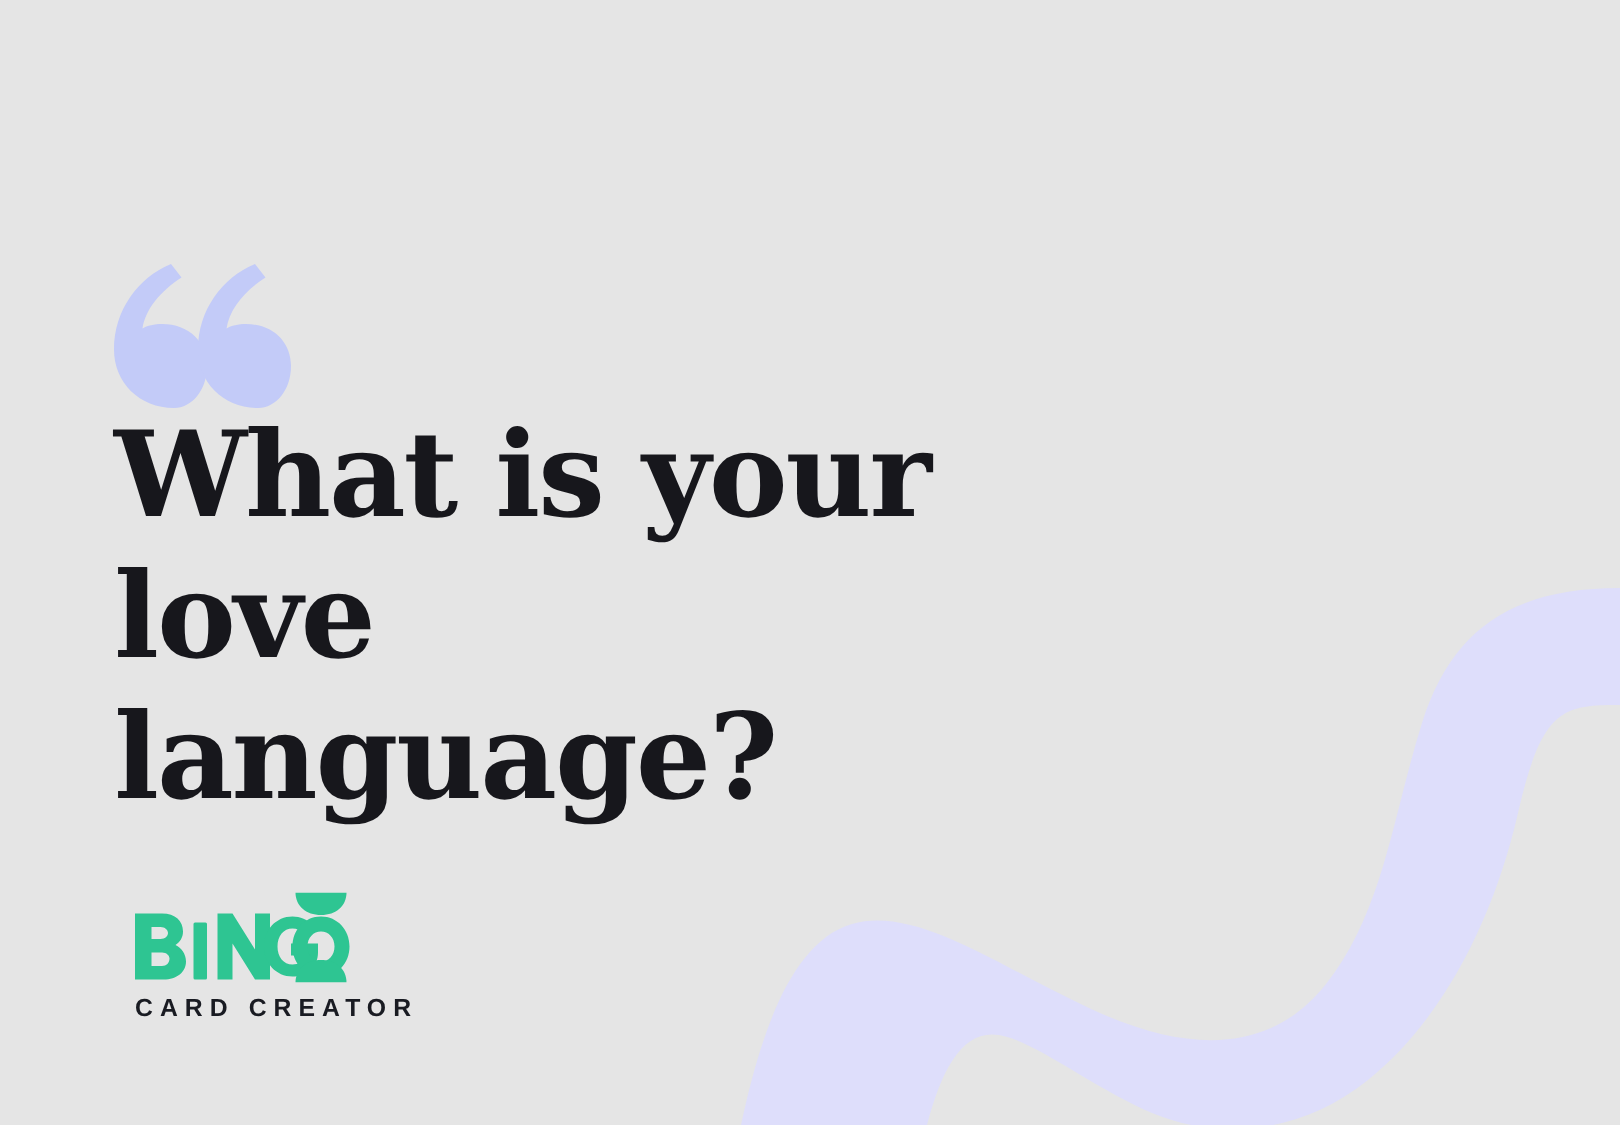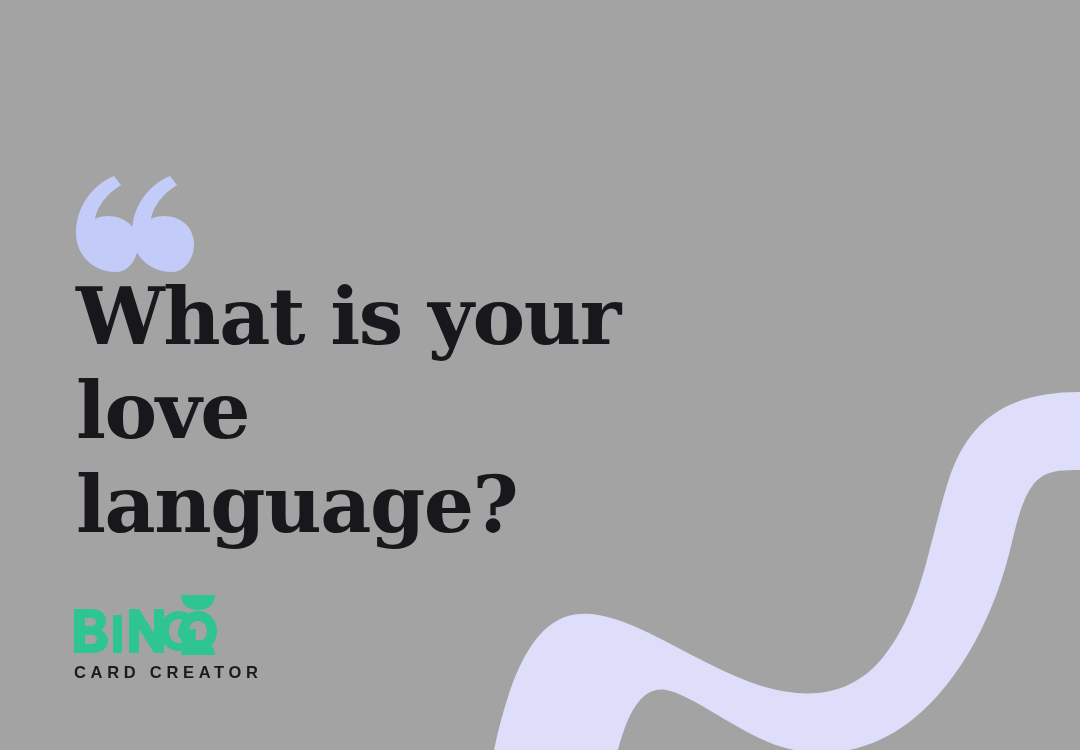--- a/index.html
+++ b/index.html
@@ -11,21 +11,21 @@
     width: 1080px;
     height: 750px;
     overflow: hidden;
     font-family: "Liberation Sans", sans-serif;
   }
 
   .card {
     position: relative;
     width: 1080px;
     height: 750px;
-    background: #a3a3a3;
+    background: #e5e5e5;
     overflow: hidden;
   }
 
   
   .wave-layer {
     position: absolute;
     inset: 0;
     width: 1080px;
     height: 750px;
     pointer-events: none;
@@ -52,21 +52,21 @@
     font-size: 79px;
     line-height: 1.19;
     letter-spacing: -0.018em;
     color: #17171c;
     white-space: pre-line;
   }
 
   
   .logo {
     position: absolute;
-    left: 72px;
+    left: 88px;
     top: 595px;
     width: 240px;
   }
   .logo-mark {
     display: block;
     width: 152px;
     height: 60px;
   }
   .logo-subtitle {
     display: block;

